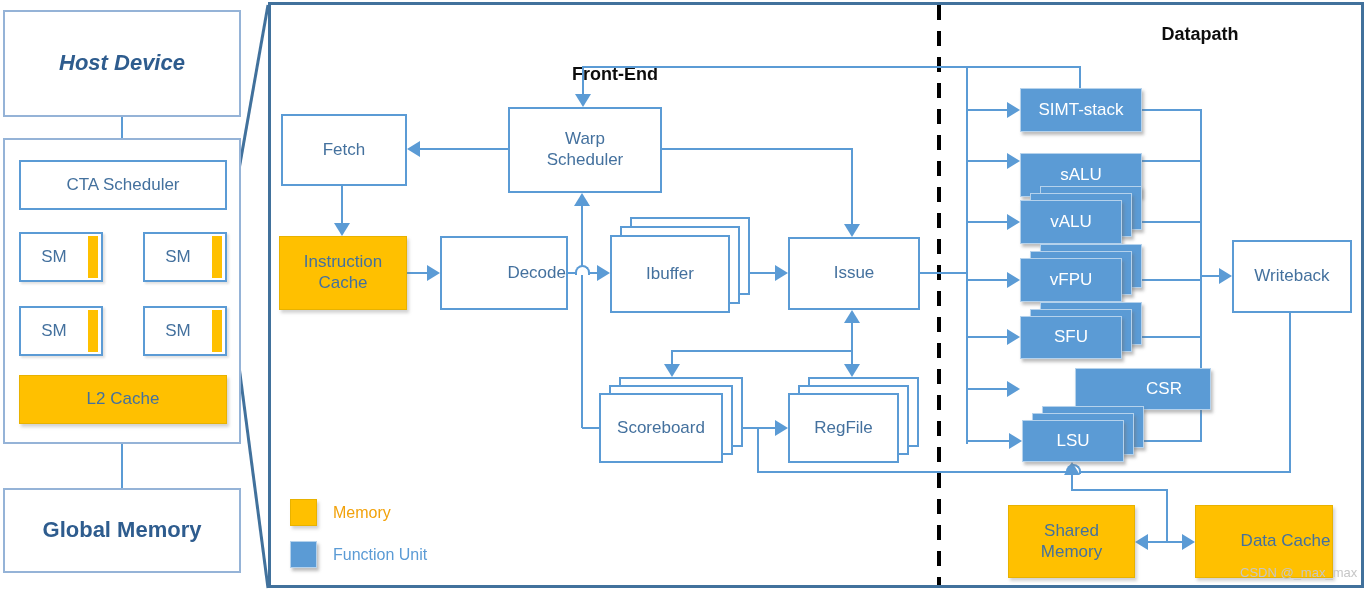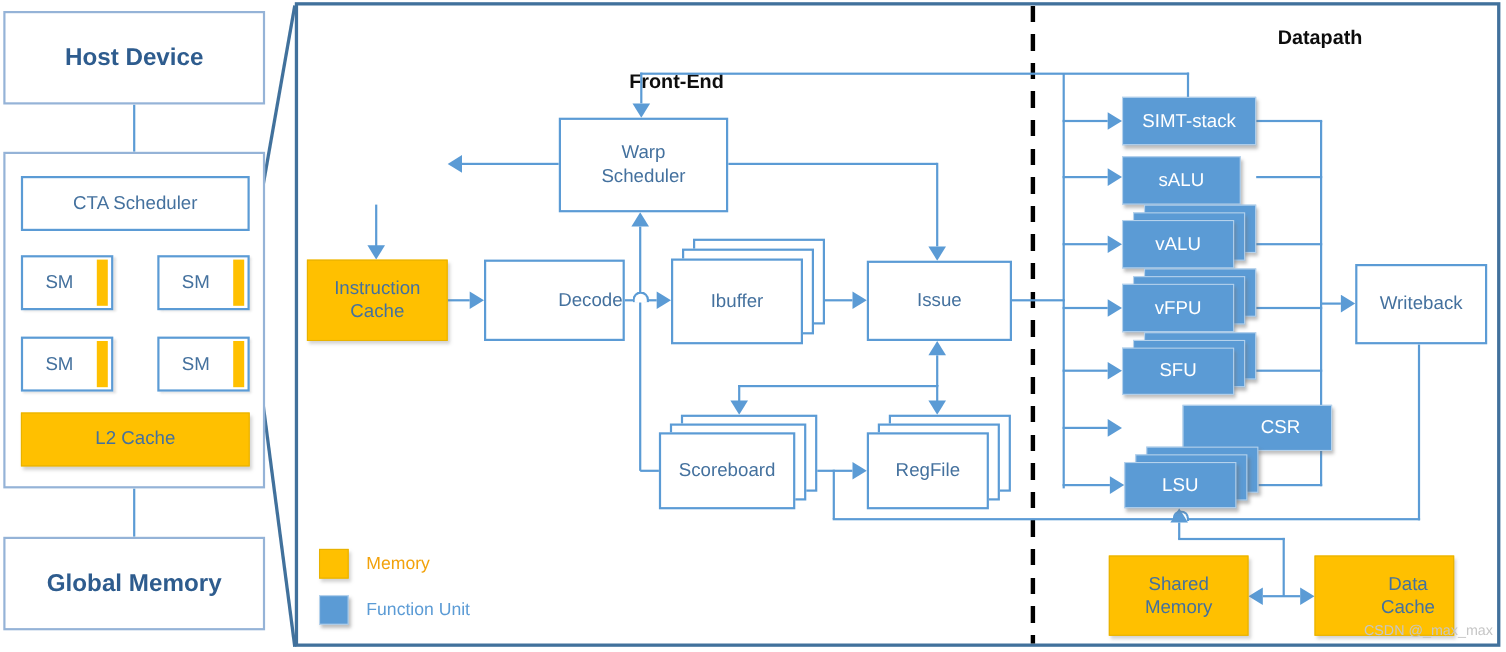--- a/index.html
+++ b/index.html
@@ -119,21 +119,21 @@
       <div class="ar" style="left: 1007px; top: 272px;"></div>
       <div class="ar" style="left: 1007px; top: 329px;"></div>
       <div class="ar" style="left: 1007px; top: 381px;"></div>
       <div class="ar" style="left: 1009px; top: 433px;"></div>
       <div class="ar" style="left: 1219px; top: 268px;"></div>
       <div class="au" style="left: 1064px; top: 462px;"></div>
       <div class="al" style="left: 1135px; top: 534px;"></div>
       <div class="ar" style="left: 1182px; top: 534px;"></div>
     </div>
 
-  <div class="box light heading" style="left:3px;top:10px;width:238px;height:85px;">
+  <div class="box light heading" style="left:3px;top:10px;width:238px;height:107px;font-style:italic;">
     <span>Host Device</span>
   </div>
 
   <div class="box light" style="left:3px;top:138px;width:238px;height:306px;"></div>
 
   <div class="box wb plain" style="left:19px;top:160px;width:208px;height:50px;">
     <span>CTA Scheduler</span>
   </div>
 
   <div class="box wb" style="left:19px;top:232px;width:84px;height:50px;">
@@ -154,20 +154,23 @@
   </div>
 
   <div class="box ob" style="left:19px;top:375px;width:208px;height:49px;">
     <span>L2 Cache</span>
   </div>
 
   <div class="box light heading" style="left:3px;top:488px;width:238px;height:85px;">
     <span>Global Memory</span>
   </div>
 
+  <div class="box wb plain" style="left:281px;top:114px;width:126px;height:72px;">
+    <span>Fetch</span>
+  </div>
 
   <div class="box wb plain pad" style="left:508px;top:107px;width:154px;height:86px;padding:0 16px;">
     <span>Warp Scheduler</span>
   </div>
 
   <div class="box ob pad" style="left:279px;top:236px;width:128px;height:74px;padding:0 16px;">
     <span>Instruction Cache</span>
   </div>
 
   <div class="box wb plain" style="left:440px;top:236px;width:128px;height:74px;justify-content:flex-end;">
@@ -193,21 +196,21 @@
   <div class="box wb plain" style="left:808px;top:377px;width:111px;height:70px;"></div>
   <div class="box wb plain" style="left:798px;top:385px;width:111px;height:70px;"></div>
   <div class="box wb plain" style="left:788px;top:393px;width:111px;height:70px;">
     <span>RegFile</span>
   </div>
 
   <div class="box bb" style="left:1020px;top:88px;width:122px;height:44px;">
     <span>SIMT-stack</span>
   </div>
 
-  <div class="box bb" style="left:1020px;top:142px;width:108px;height:44px;">
+  <div class="box bb" style="left:1020px;top:153px;width:122px;height:44px;">
     <span>sALU</span>
   </div>
 
   <div class="box bb" style="left:1040px;top:186px;width:102px;height:44px;"></div>
   <div class="box bb" style="left:1030px;top:193px;width:102px;height:44px;"></div>
   <div class="box bb" style="left:1020px;top:200px;width:102px;height:44px;">
     <span>vALU</span>
   </div>
 
   <div class="box bb" style="left:1040px;top:244px;width:102px;height:44px;"></div>
@@ -233,21 +236,21 @@
   </div>
 
   <div class="box wb plain" style="left:1232px;top:240px;width:120px;height:73px;">
     <span>Writeback</span>
   </div>
 
   <div class="box ob pad" style="left:1008px;top:505px;width:127px;height:73px;">
     <span>Shared Memory</span>
   </div>
 
-  <div class="box ob" style="left:1195px;top:505px;width:127px;height:73px;padding-left:43px;">
+  <div class="box ob" style="left:1195px;top:505px;width:138px;height:73px;padding-left:43px;">
     <span>Data Cache</span>
   </div>
 
   <div class="box ob" style="left:290px;top:499px;width:27px;height:27px;"></div>
   <div class="legend-label" style="left:333px;top:504px;color:#F2A20B;">Memory</div>
   <div class="box bb" style="left:290px;top:541px;width:27px;height:27px;"></div>
   <div class="legend-label" style="left:333px;top:546px;color:#5B9BD5;">Function Unit</div>
 
   <div class="watermark">CSDN @_max_max</div>
 

